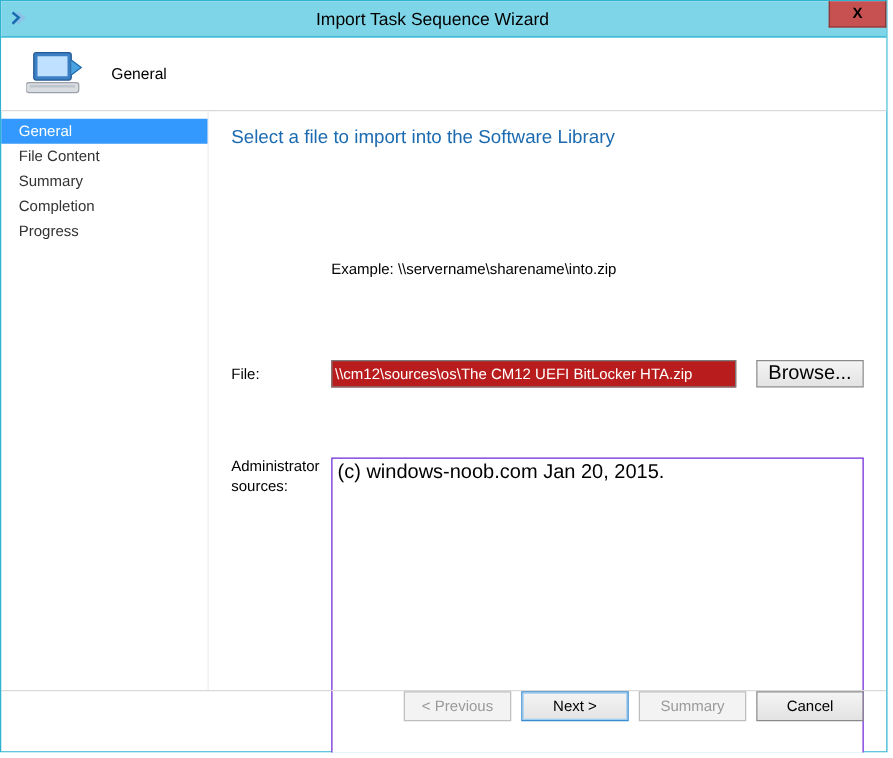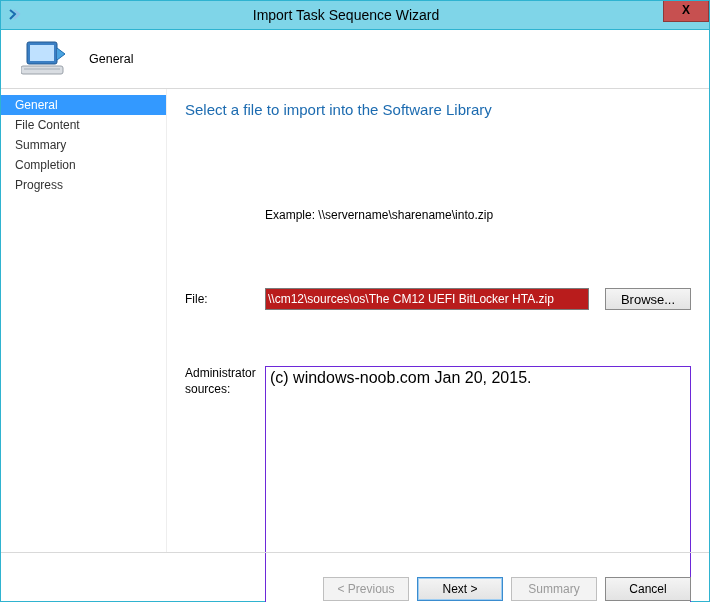--- a/index.html
+++ b/index.html
@@ -142,21 +142,21 @@
   
   .file-input::selection { background:#3399ff; color:#fff; }
 
   .browse-btn {
     width: 86px;
     height: 22px;
     margin-left: 16px;
     background: linear-gradient(#f4f4f4, #e3e3e3);
     border: 1px solid #8a8a8a;
     font-family: inherit;
-    font-size: 13px;
+    font-size: 16px;
     cursor: pointer;
   }
   .comments-row {
     display: flex;
     align-items: flex-start;
     flex: 1;
     min-height: 0;
   }
   .comments-row .label {
     width: 80px;
@@ -175,21 +175,21 @@
     box-sizing: border-box;
     background: #fff;
     color: #000;
   }
   
   .footer {
     height: 48px;
     border-top: 1px solid #d9d9d9;
     display: flex;
     justify-content: flex-end;
-    align-items: flex-end;
+    align-items: flex-start;
     padding-right: 18px;
     gap: 8px;
   }
   .footer button {
     width: 86px;
     height: 24px;
     font-family: inherit;
     font-size: 12px;
     border: 1px solid #8a8a8a;
     background: linear-gradient(#f4f4f4, #e3e3e3);

